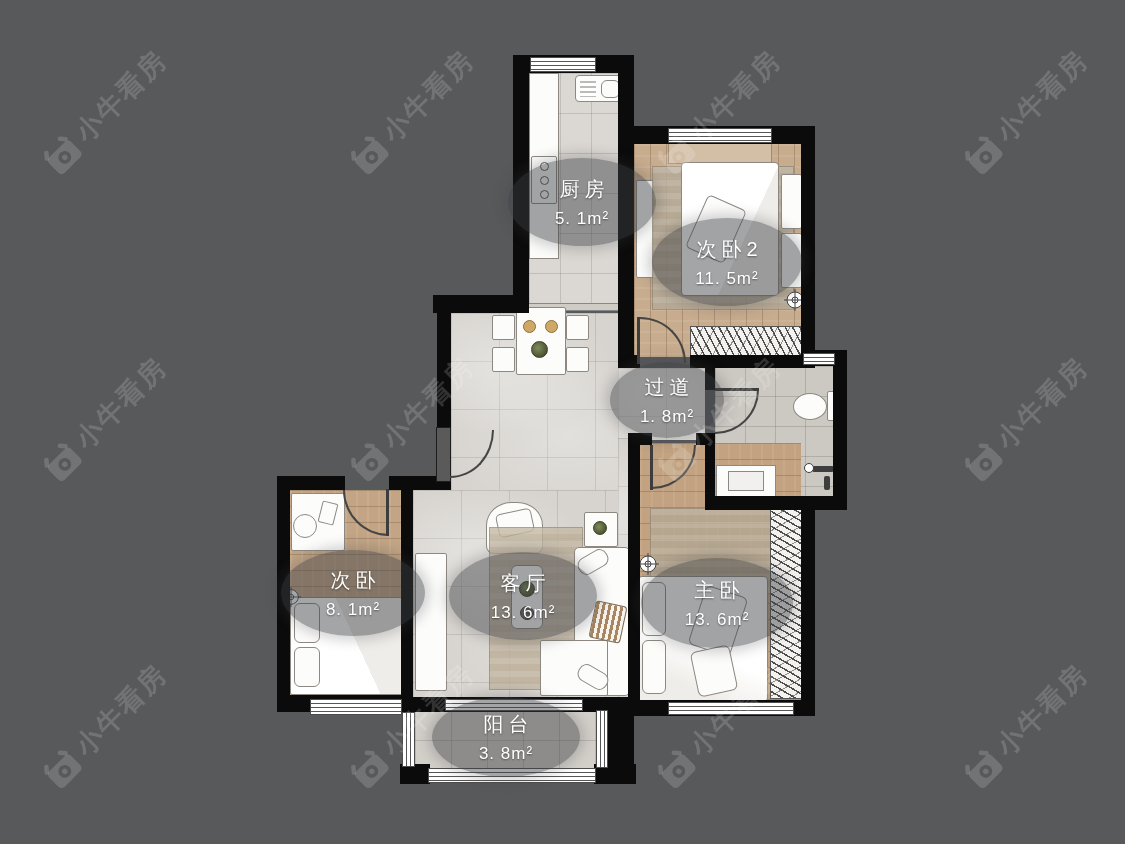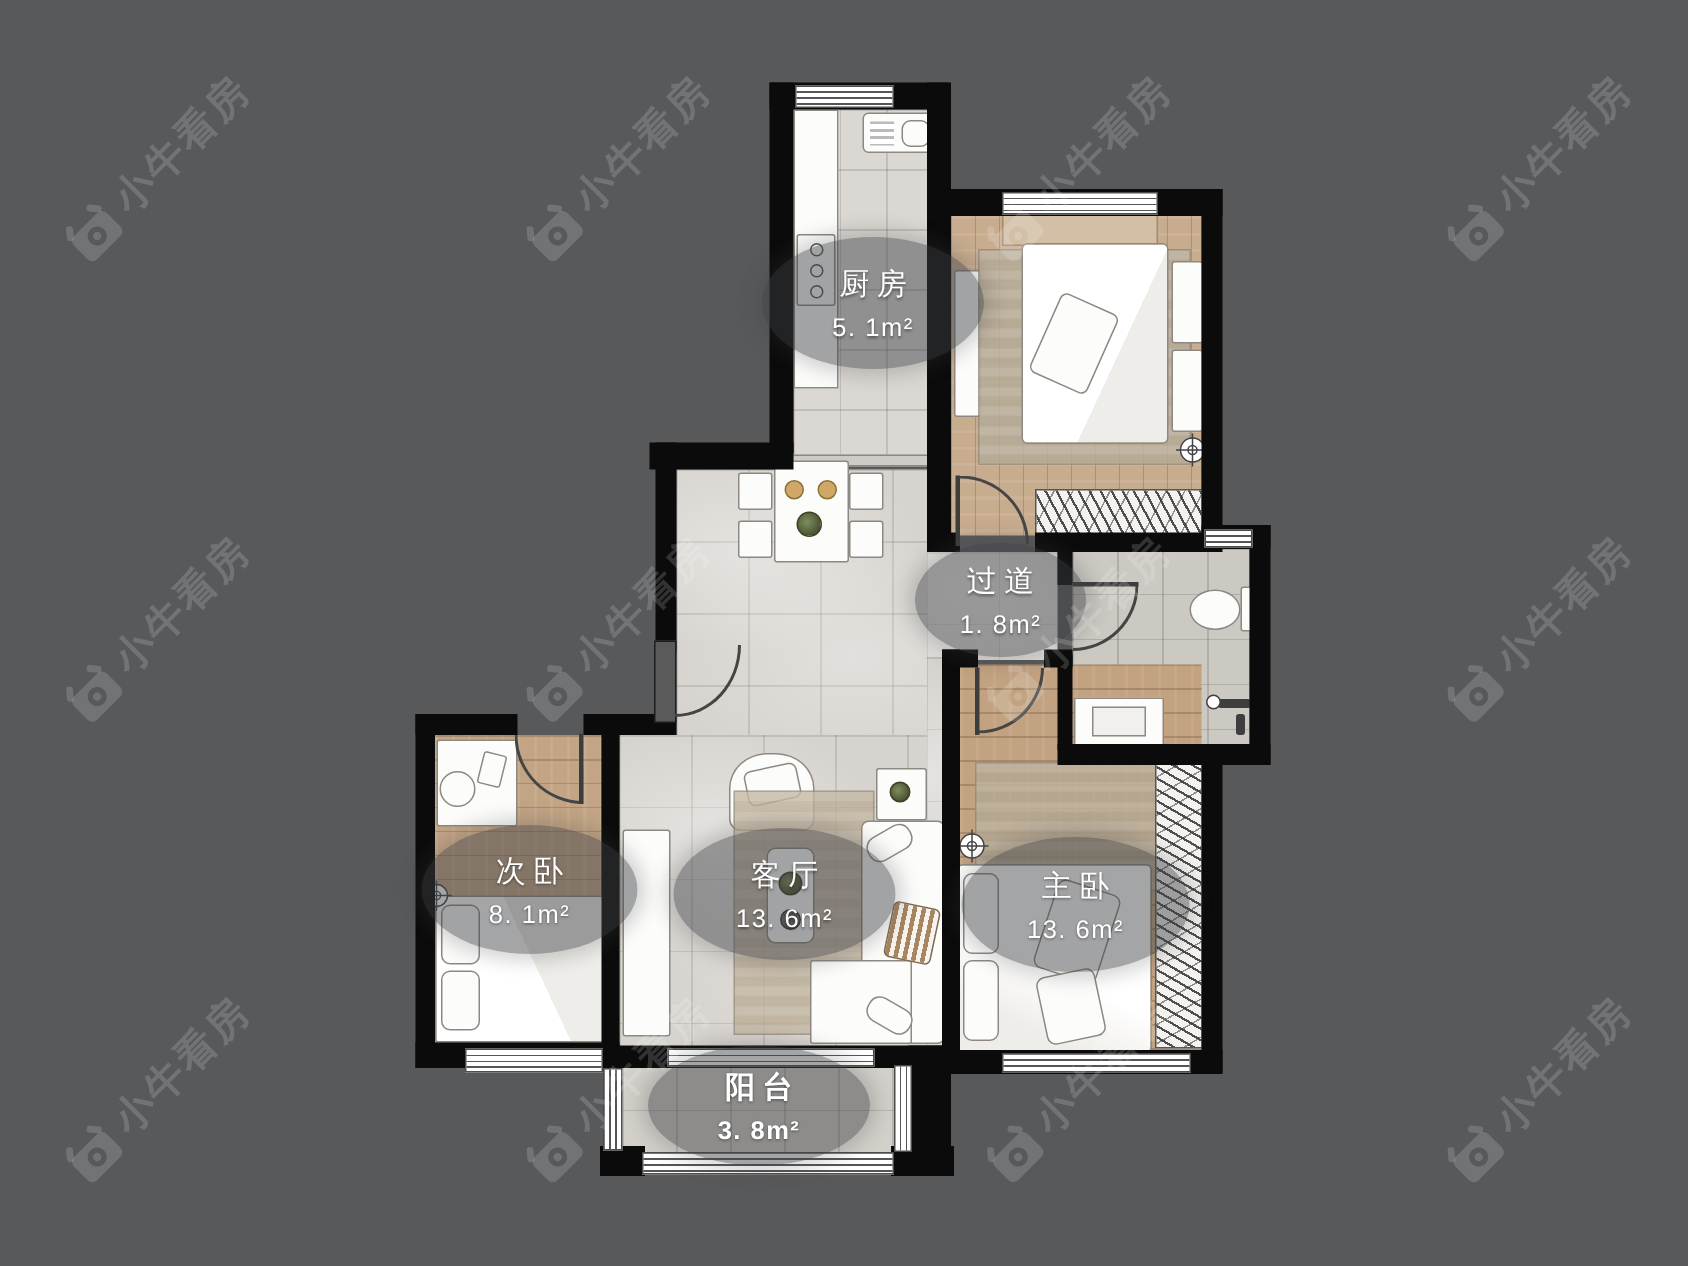--- a/index.html
+++ b/index.html
@@ -228,37 +228,41 @@
     <div class="abs leaf" style="left:715px;top:388px;width:44px;height:3px;"></div>
     <div class="abs door br" style="left:652px;top:445px;width:44px;height:44px;"></div>
     <div class="abs leaf" style="left:650px;top:445px;width:3px;height:45px;"></div>
   </div>
 
   <div class="layer">
     <div class="abs room-label" style="left:508px;top:158px;width:148px;height:88px;">
       <span class="rname">厨房</span>
       <span class="rarea">5. 1m²</span>
     </div>
+    <div class="abs room-label" style="left:652px;top:218px;width:150px;height:88px;">
+      <span class="rname">次卧2</span>
+      <span class="rarea">11. 5m²</span>
+    </div>
     <div class="abs room-label" style="left:610px;top:362px;width:114px;height:76px;">
       <span class="rname">过道</span>
       <span class="rarea">1. 8m²</span>
     </div>
     <div class="abs room-label" style="left:281px;top:550px;width:144px;height:86px;">
       <span class="rname">次卧</span>
       <span class="rarea">8. 1m²</span>
     </div>
     <div class="abs room-label" style="left:449px;top:552px;width:148px;height:88px;">
       <span class="rname">客厅</span>
       <span class="rarea">13. 6m²</span>
     </div>
     <div class="abs room-label" style="left:641px;top:558px;width:152px;height:90px;">
       <span class="rname">主卧</span>
       <span class="rarea">13. 6m²</span>
     </div>
-    <div class="abs room-label" style="left:432px;top:697px;width:148px;height:80px;font-weight:bold;">
+    <div class="abs room-label" style="left:432px;top:697px;width:148px;height:80px;">
       <span class="rname">阳台</span>
       <span class="rarea">3. 8m²</span>
     </div>
   </div>
 </div>
 
 <div id="watermarks">
     <div class="wm" style="left: 105px; top: 112px;">
     <span class="wm-inner">
       <svg class="wm-logo" viewBox="0 0 44 44">

